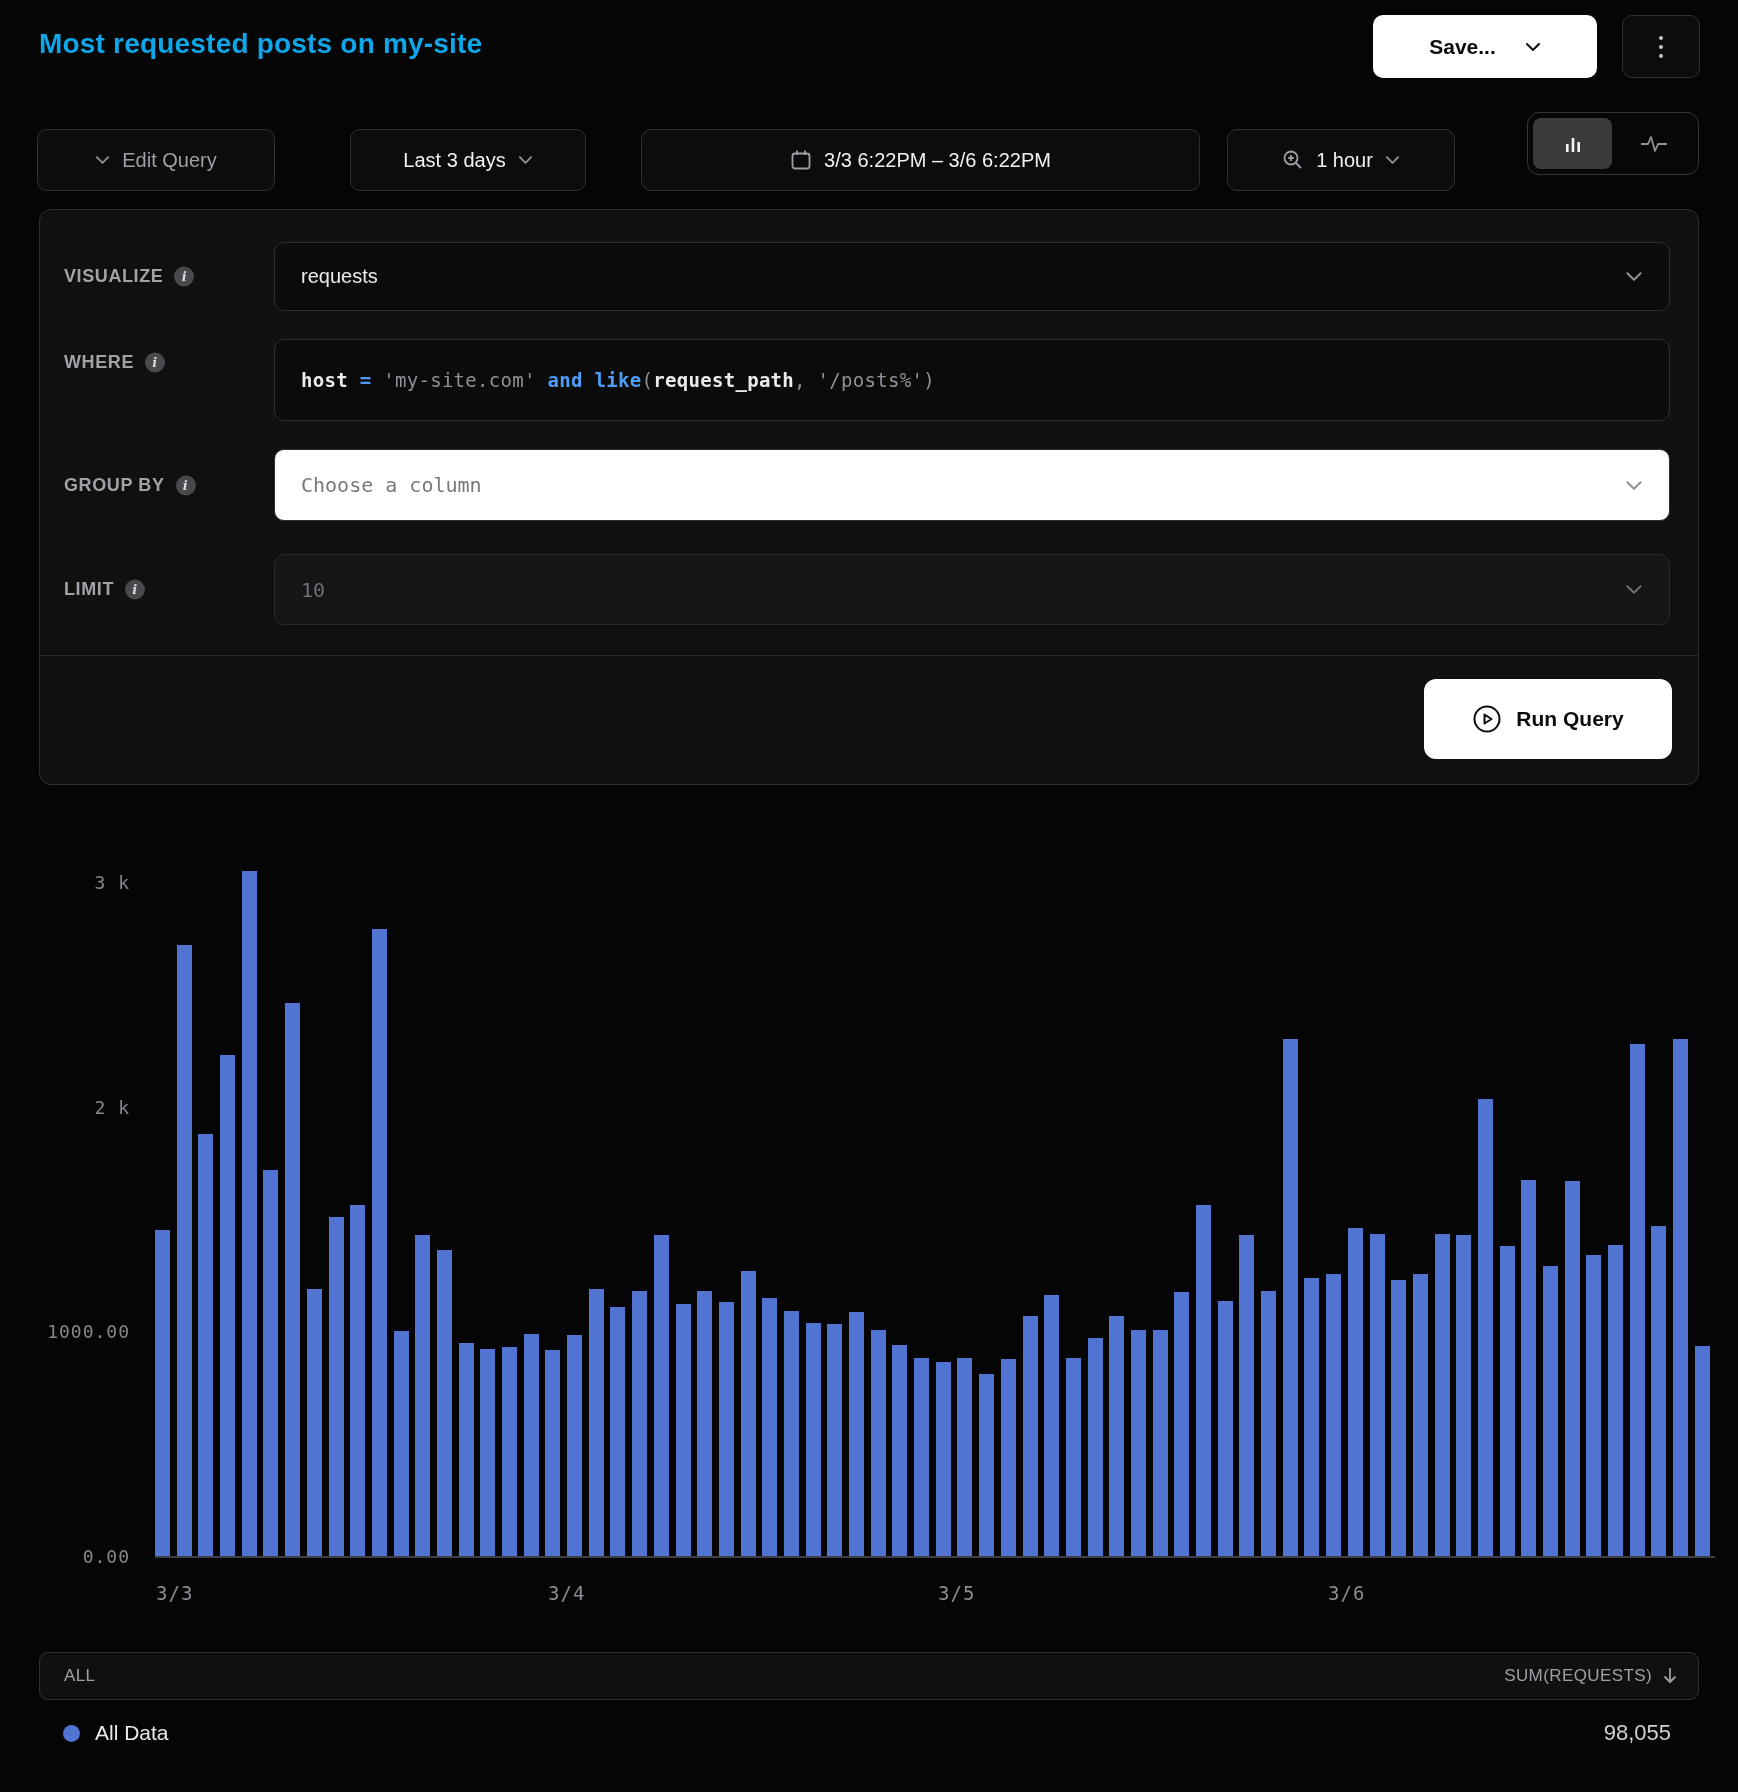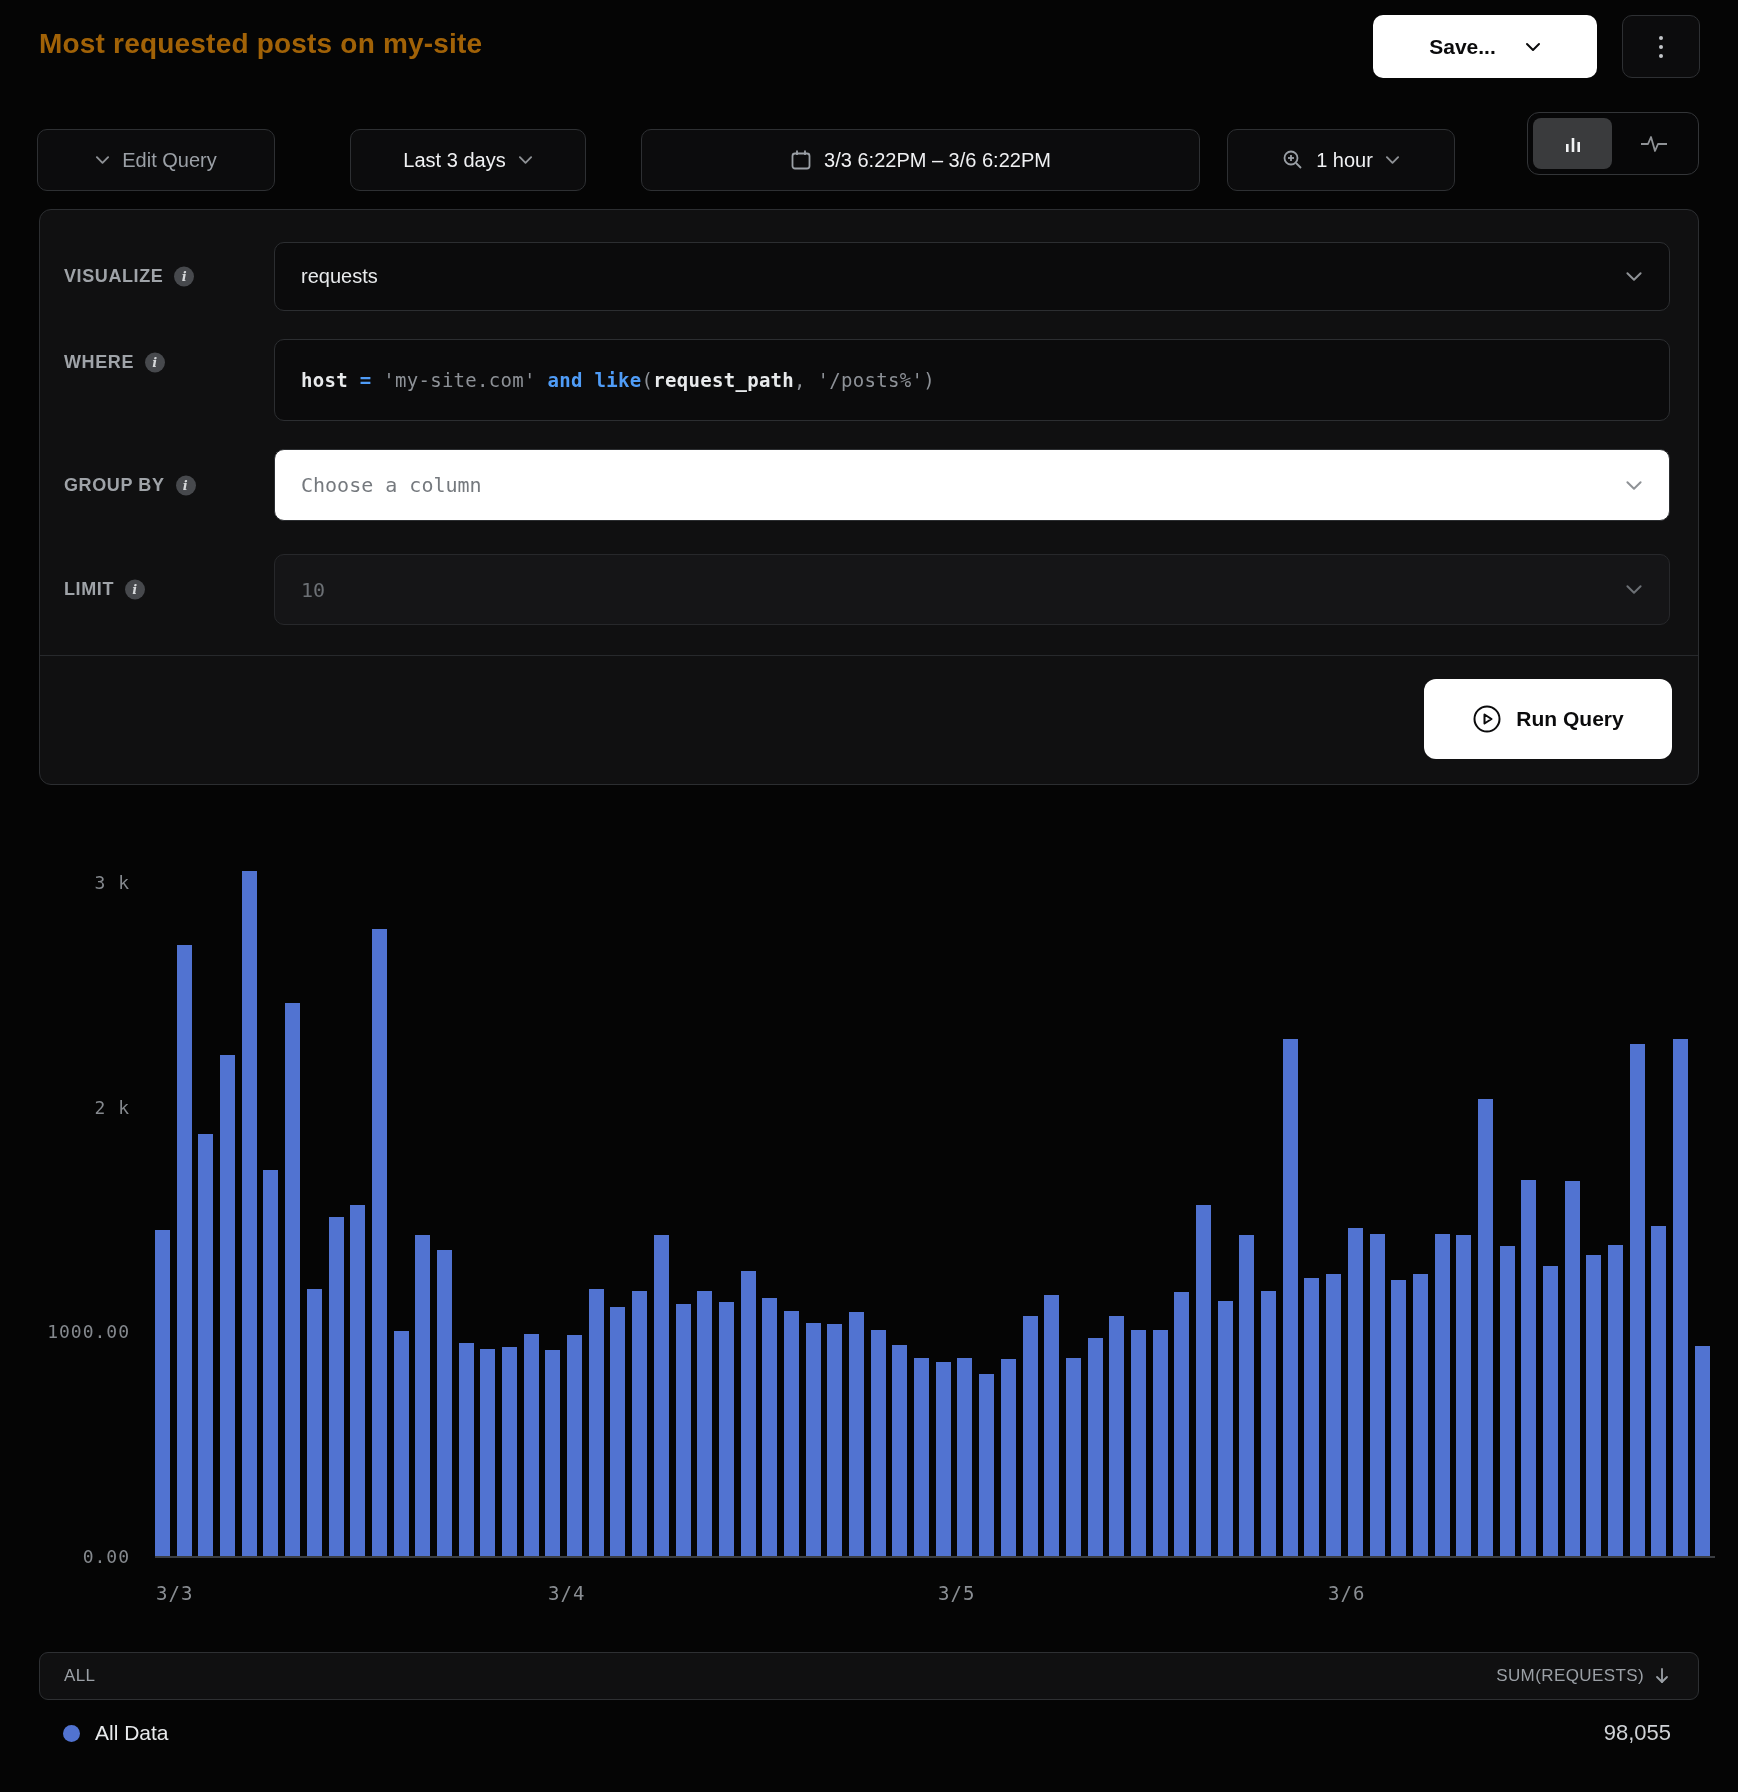--- a/index.html
+++ b/index.html
@@ -5,21 +5,21 @@
   * { margin:0; padding:0; box-sizing:border-box; }
   html,body { background:#050505; }
   #app {
     position:relative; width:1738px; height:1792px; overflow:hidden;
     background:#050505; font-family:"Liberation Sans", sans-serif;
     color:#e8eaec;
   }
   
   .page-title {
     position:absolute; left:39px; top:28px;
-    font-size:28px; font-weight:bold; color:#a16207; letter-spacing:.2px;
+    font-size:28px; font-weight:bold; color:#0ea5e9; letter-spacing:.2px;
   }
   .btn {
     display:flex; align-items:center; justify-content:center;
     background:#0c0c0d; border:1px solid #2e3033; border-radius:10px;
     color:#f0f1f3; font-size:20px; cursor:pointer; gap:12px;
   }
   .save-btn {
     position:absolute; left:1373px; top:15px; width:224px; height:63px;
     background:#ffffff; border:none; border-radius:10px;
     color:#0b0b0c; font-weight:bold; font-size:21px; gap:29px;
@@ -90,21 +90,21 @@
   .bar { width:15px; background:#5173d1; }
   .axis-line { position:absolute; left:155px; top:706px; width:1560px; height:2px; background:#3b3e43; }
   .x-label {
     position:absolute; top:732px;
     font-family:"DejaVu Sans Mono", monospace; font-size:19px; color:#8a8e93; letter-spacing:1px;
   }
   
   .result-header {
     position:absolute; left:39px; top:1652px; width:1660px; height:48px;
     background:#101011; border:1px solid #2e3033; border-radius:9px;
-    display:flex; align-items:center; padding:0 28px 0 24px;
+    display:flex; align-items:center; padding:0 20px 0 24px;
     font-size:17px; color:#9ba0a6; letter-spacing:.4px;
   }
   .result-header .right { margin-left:auto; display:flex; align-items:center; gap:10px; }
   .result-row {
     position:absolute; left:39px; top:1710px; width:1660px; height:46px;
     display:flex; align-items:center; padding:0 28px 0 24px; gap:15px;
   }
   .legend-dot { width:17px; height:17px; border-radius:50%; background:#5173d1; }
   .result-row .label { font-size:21px; color:#e8eaec; }
   .result-row .value { margin-left:auto; font-size:22px; color:#cfd2d6; }

